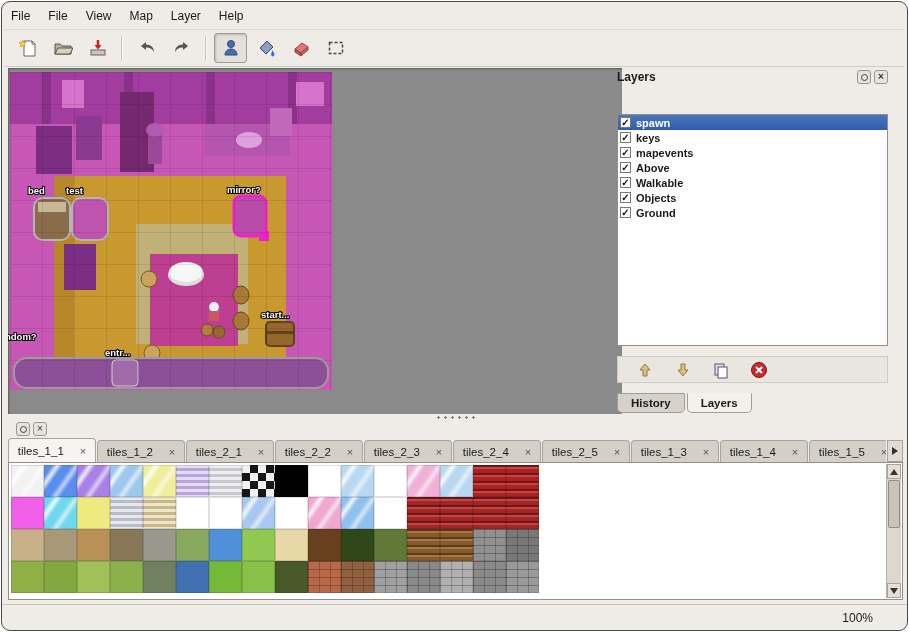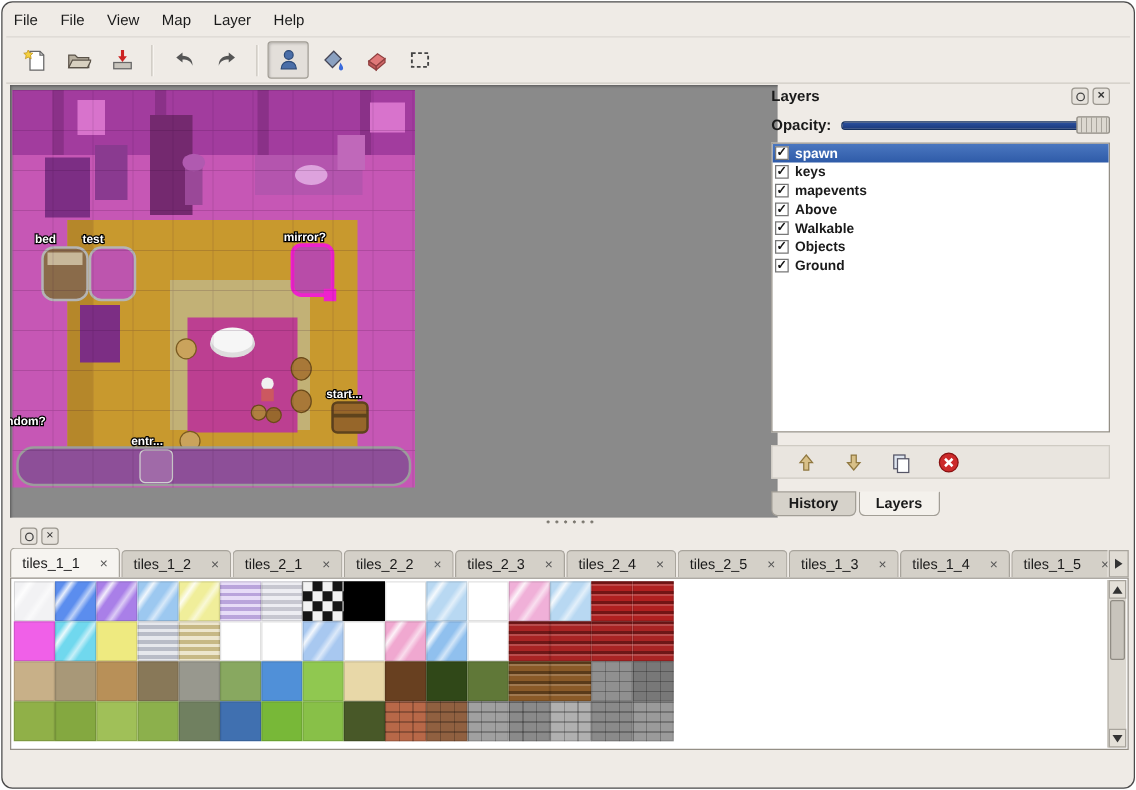--- a/index.html
+++ b/index.html
@@ -238,27 +238,20 @@
   <div class="layers-panel">
     <div class="panel-header">
       <span class="panel-title">Layers</span>
       <span class="winbtn">
           <span class="float-glyph"></span>
         </span>
       <span class="winbtn">
           <span>×</span>
         </span>
     </div>
-    <div class="opacity-row">
-      <span>Opacity:</span>
-      <div class="slider">
-        <div class="slider-track"></div>
-        <div class="slider-handle"></div>
-      </div>
-    </div>
     <div class="layer-list">
         <div class="layer-row sel">
           <span class="cb">✓</span>
           <span>spawn</span>
         </div>
         <div class="layer-row">
           <span class="cb">✓</span>
           <span>keys</span>
         </div>
         <div class="layer-row">
@@ -438,14 +431,17 @@
             <span class="tri-up"></span>
           </div>
         <div class="sb-thumb"></div>
         <div class="sb-btn down">
             <span class="tri-down"></span>
           </div>
       </div>
     </div>
   </div>
 
+  <div class="statusbar">
+    <span>100%</span>
+  </div>
 
 </div>
 
 </body></html>

